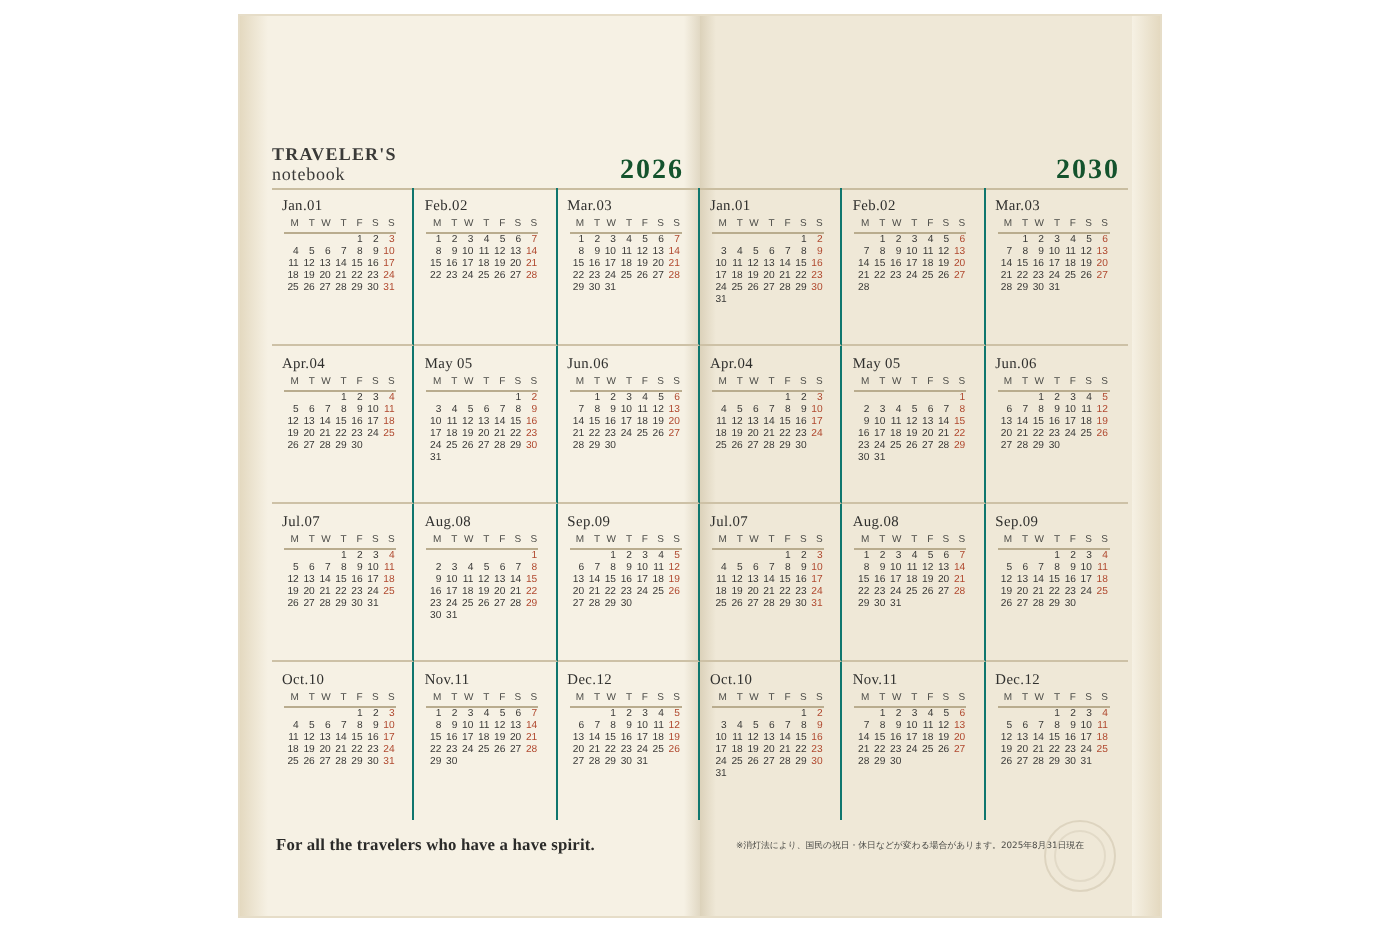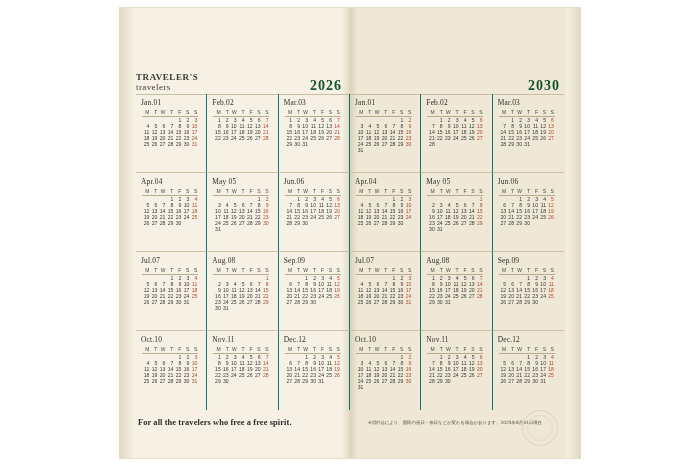--- a/index.html
+++ b/index.html
@@ -128,21 +128,21 @@
     <div class="page-r-tint"></div>
     <div class="edge-l"></div>
     <div class="edge-r"></div>
     <div class="gutter"></div>
 
     <div class="inner">
 
       <div class="header">
         <div class="brand">
           <div class="b1">TRAVELER'S</div>
-          <div class="b2">travelers</div>
+          <div class="b2">notebook</div>
         </div>
         <div class="year left">2026</div>
         <div class="year right">2030</div>
       </div>
 
       <div class="grid" id="cal-grid">
           <div class="cell c1 r1">
             <div class="mname">Jan.01</div>
             <table class="cal">
               <thead>
@@ -1686,20 +1686,20 @@
                   <td>30</td>
                   <td class="sat">31</td>
                   <td>&nbsp;</td>
                 </tr>
               </tbody>
             </table>
           </div>
         </div>
 
       <div class="footer">
-        <div class="tagline">For all the travelers who free a free spirit.</div>
+        <div class="tagline">For all the travelers who have a have spirit.</div>
         <div class="jp-note">※消灯法により、国民の祝日・休日などが変わる場合があります。2025年8月31日現在</div>
         <div class="stamp"></div>
       </div>
 
     </div>
   </div>
 </div>
 
 </body></html>

